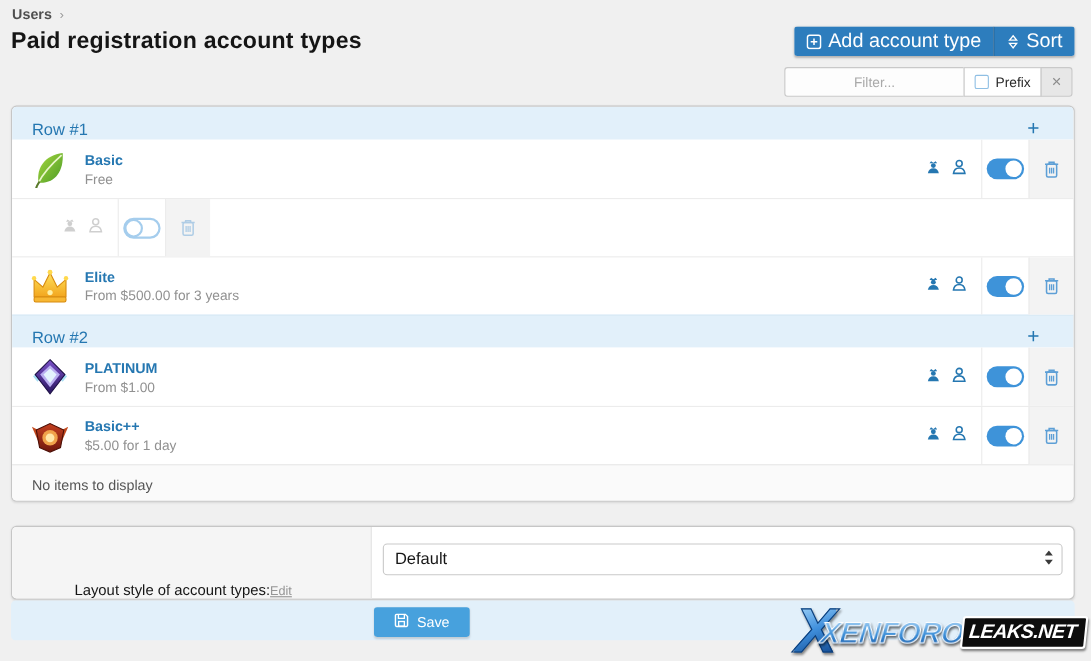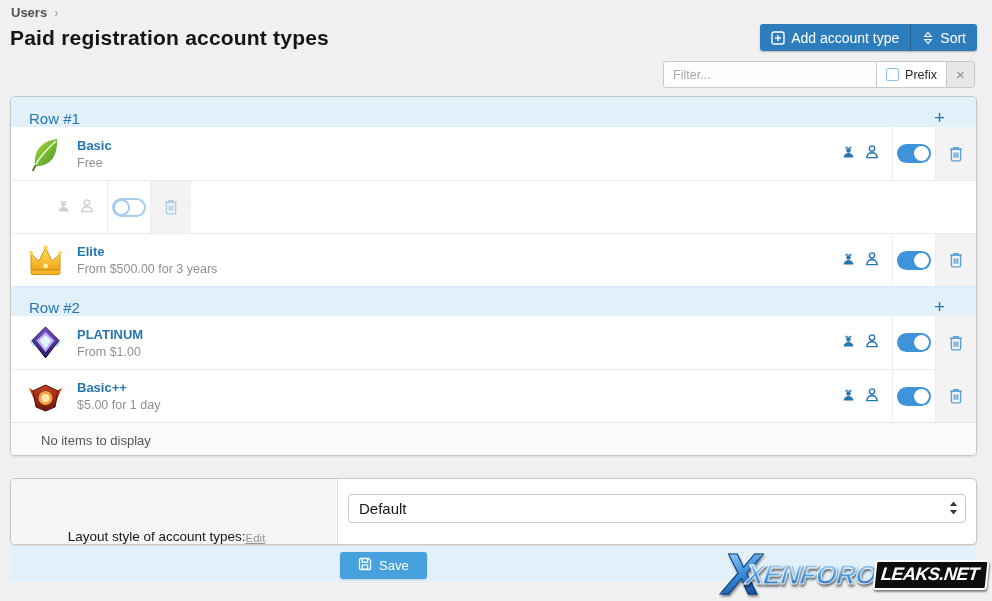--- a/index.html
+++ b/index.html
@@ -6,27 +6,27 @@
   html,body{ background:#e9e9e9; }
   body{ font-family:"Liberation Sans","DejaVu Sans",sans-serif; }
   .stage{ position:relative; width:992px; height:601px; background:#f0f0f0; overflow:hidden; margin:0 auto; }
 
   
   .breadcrumb{ position:absolute; top:5px; left:11px; font-size:13px; font-weight:bold; color:#4f4f4f; display:flex; align-items:center; gap:7px; }
   .breadcrumb .sep{ color:#9a9a9a; font-weight:normal; font-size:12px; }
   .page-title{ position:absolute; top:26px; left:10px; font-size:21px; color:#151515; letter-spacing:.2px; }
 
   .btn-group{ position:absolute; top:24px; right:15px; display:flex; height:27px; border-radius:3px; overflow:hidden; box-shadow:0 1px 2px rgba(0,0,0,.25); }
-  .btn-blue{ background:#2d7dbd; color:#fff; font-size:14px; border:none; display:flex; align-items:center; gap:6px; padding:0 11px; cursor:pointer; font-family:inherit; }
+  .btn-blue{ background:#2d7dbd; color:#fff; font-size:18px; border:none; display:flex; align-items:center; gap:6px; padding:0 11px; cursor:pointer; font-family:inherit; }
   .btn-blue + .btn-blue{ border-left:1px solid rgba(0,0,0,.22); }
   .btn-blue svg{ display:block; }
 
   
   .filter-wrap{ position:absolute; top:61px; right:17px; display:flex; height:27px; }
-  .filter-input{ width:214px; height:27px; border:1px solid #c9c9c9; border-radius:3px 0 0 3px; background:#fdfdfd; padding:0 9px; font-size:12.5px; color:#4d7c0f; font-family:inherit; outline:none; }
+  .filter-input{ width:164px; height:27px; border:1px solid #c9c9c9; border-radius:3px 0 0 3px; background:#fdfdfd; padding:0 9px; font-size:12.5px; color:#4d7c0f; font-family:inherit; outline:none;text-align:center; }
   .filter-input::placeholder{ color:#a9a9a9; }
   .prefix-seg{ display:flex; align-items:center; gap:6px; background:#fff; border:1px solid #c9c9c9; margin-left:-1px; padding:0 9px; font-size:12.5px; color:#2b2b2b; cursor:pointer; }
   .cb{ width:13px; height:13px; border:1px solid #8fbfe4; border-radius:2px; background:#fff; display:inline-block; }
   .clear-seg{ width:29px; background:#e7e7e7; border:1px solid #c9c9c9; margin-left:-1px; border-radius:0 3px 3px 0; color:#8b8b8b; font-size:15px; display:flex; align-items:center; justify-content:center; cursor:pointer; }
 
   
   .list-block{ position:absolute; left:10px; top:96px; width:967px; height:360px; background:#fff; border:1px solid #c6c6c6; border-radius:5px; overflow:hidden; box-shadow:0 1px 2px rgba(0,0,0,.1); }
   .section-header{ height:30px; background:#e2f0fa; display:flex; align-items:flex-end; justify-content:space-between; padding:0 31px 0 18px; }
   .section-header .sh-label{ color:#2577b1; font-size:15px; }
   .section-header .sh-add{ color:#2577b1; font-size:19px; font-weight:300; line-height:1; cursor:pointer; }
@@ -43,21 +43,21 @@
   .cell.trash-cell{ width:41px; border-left:1px solid #ececec; background:#f3f3f3; cursor:pointer; }
 
   .item-row.disabled .item-main, .item-row.disabled .links{ opacity:.4; }
   .item-row.disabled .trash-cell svg{ opacity:.45; }
 
   .toggle{ width:34px; height:19px; border-radius:10px; background:#3e93d9; position:relative; cursor:pointer; }
   .toggle::after{ content:""; position:absolute; right:2px; top:2px; width:15px; height:15px; border-radius:50%; background:#fff; }
   .toggle.off{ background:#fff; border:2px solid #a5cded; }
   .toggle.off::after{ right:auto; left:-1px; top:-1px; width:13px; height:13px; background:#fff; border:2px solid #a5cded; }
 
-  .empty-row{ height:35px; background:#fafafa; border-top:1px solid #e6e6e6; display:flex; align-items:center; padding-left:30px; font-size:13px; color:#555; }
+  .empty-row{ height:35px; background:#fafafa; border-top:1px solid #e6e6e6; display:flex; align-items:center; padding-left:18px; font-size:13px; color:#555; }
 
   
   .form-block{ position:absolute; left:10px; top:478px; width:967px; height:67px; background:#fff; border:1px solid #c6c6c6; border-radius:5px; overflow:hidden; display:flex; box-shadow:0 1px 2px rgba(0,0,0,.1); }
   .form-label-cell{ width:327px; background:#f5f5f5; border-right:1px solid #e3e3e3; display:flex; flex-direction:row; align-items:flex-end; justify-content:center; padding-right:15px; }
   .form-label{ font-size:13.5px; color:#161616; }
   .edit-link{ font-size:11.5px; color:#959595; text-decoration:underline; margin-top:3px; cursor:pointer; }
   .form-input-cell{ flex:1; display:flex; align-items:flex-start; padding:15px 10px 0 10px; }
   .select{ position:relative; width:100%; height:29px; border:1px solid #c9c9c9; border-radius:4px; background:#fff; display:flex; align-items:center; padding:0 24px 0 10px; font-size:15px; color:#161616; cursor:pointer; }
   .select .arrows{ position:absolute; right:7px; top:50%; transform:translateY(-50%); }
 

